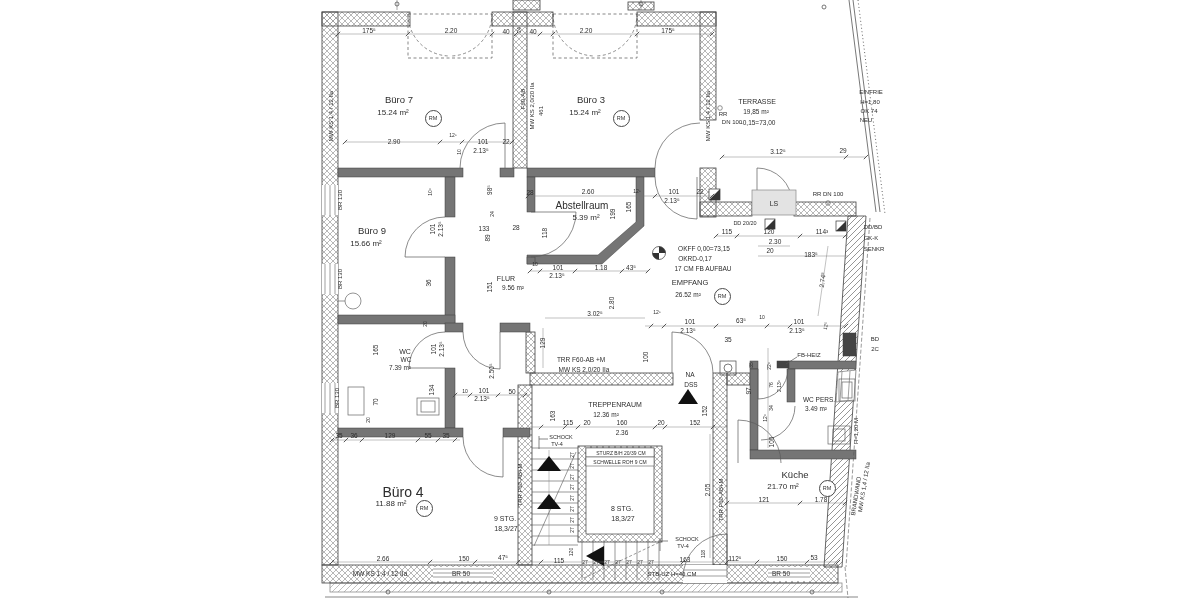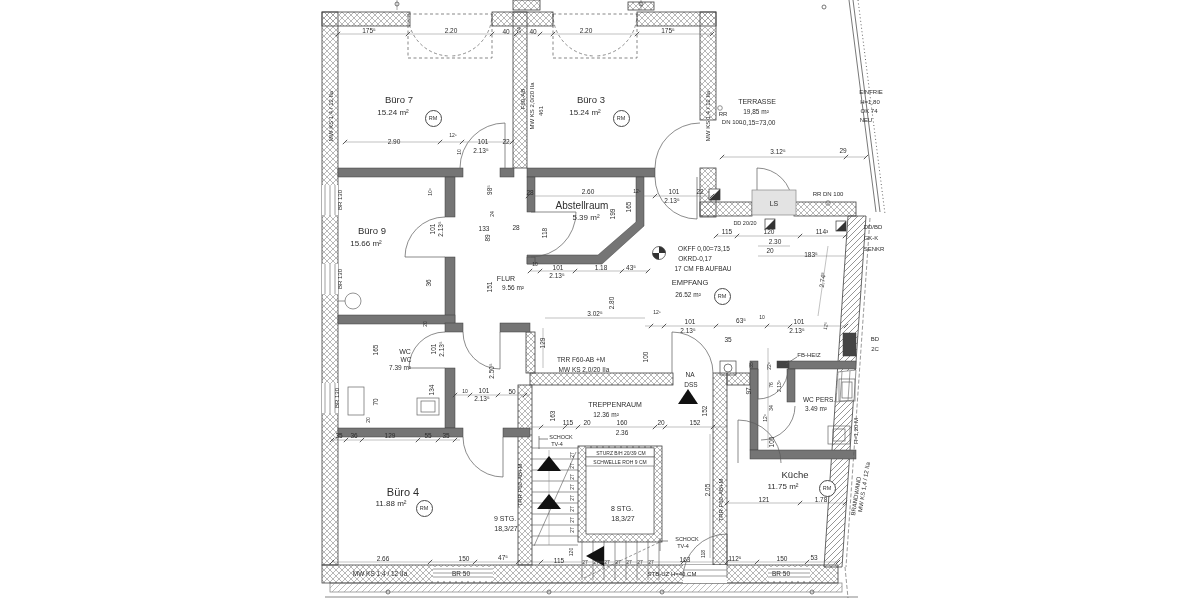--- a/index.html
+++ b/index.html
@@ -218,39 +218,39 @@
 
 <div id="labels">
       <span class="lbl" style="left: 399px; top: 100px; font-size: 9.5px; transform: translate(-50%, -50%) rotate(0deg);">Büro 7</span>
       <span class="lbl" style="left: 393px; top: 113px; font-size: 8px; transform: translate(-50%, -50%) rotate(0deg);">15.24 m²</span>
       <div class="rm" style="left: 424.5px; top: 109.5px;">RM</div>
       <span class="lbl" style="left: 591px; top: 100px; font-size: 9.5px; transform: translate(-50%, -50%) rotate(0deg);">Büro 3</span>
       <span class="lbl" style="left: 585px; top: 113px; font-size: 8px; transform: translate(-50%, -50%) rotate(0deg);">15.24 m²</span>
       <div class="rm" style="left: 612.5px; top: 109.5px;">RM</div>
       <span class="lbl" style="left: 372px; top: 231px; font-size: 9.5px; transform: translate(-50%, -50%) rotate(0deg);">Büro 9</span>
       <span class="lbl" style="left: 366px; top: 244px; font-size: 8px; transform: translate(-50%, -50%) rotate(0deg);">15.66 m²</span>
-      <span class="lbl" style="left: 403px; top: 492px; font-size: 11px; transform: translate(-50%, -50%) rotate(0deg);">Büro 4</span>
+      <span class="lbl" style="left: 403px; top: 492px; font-size: 14px; transform: translate(-50%, -50%) rotate(0deg);">Büro 4</span>
       <span class="lbl" style="left: 391px; top: 504px; font-size: 8px; transform: translate(-50%, -50%) rotate(0deg);">11.88 m²</span>
       <div class="rm" style="left: 415.5px; top: 499.5px;">RM</div>
       <span class="lbl" style="left: 582px; top: 206px; font-size: 10px; transform: translate(-50%, -50%) rotate(0deg);">Abstellraum</span>
       <span class="lbl" style="left: 586px; top: 218px; font-size: 8px; transform: translate(-50%, -50%) rotate(0deg); text-align: right;">5.39 m²</span>
       <span class="lbl" style="left: 506px; top: 278px; font-size: 7px; transform: translate(-50%, -50%) rotate(0deg);">FLUR</span>
       <span class="lbl" style="left: 513px; top: 288px; font-size: 6.5px; transform: translate(-50%, -50%) rotate(0deg);">9.56 m²</span>
       <span class="lbl" style="left: 405px; top: 351px; font-size: 7px; transform: translate(-50%, -50%) rotate(0deg);">WC</span>
       <span class="lbl" style="left: 400px; top: 368px; font-size: 6.5px; transform: translate(-50%, -50%) rotate(0deg);">7.39 m²</span>
       <span class="lbl" style="left: 406px; top: 360px; font-size: 6.5px; transform: translate(-50%, -50%) rotate(0deg);">WC</span>
       <span class="lbl" style="left: 690px; top: 283px; font-size: 7.5px; transform: translate(-50%, -50%) rotate(0deg);">EMPFANG</span>
       <span class="lbl" style="left: 688px; top: 295px; font-size: 6.5px; transform: translate(-50%, -50%) rotate(0deg);">26.52 m²</span>
       <div class="rm" style="left: 713.5px; top: 287.5px;">RM</div>
       <span class="lbl" style="left: 615px; top: 404px; font-size: 7px; transform: translate(-50%, -50%) rotate(0deg);">TREPPENRAUM</span>
       <span class="lbl" style="left: 606px; top: 415px; font-size: 6.5px; transform: translate(-50%, -50%) rotate(0deg);">12.36 m²</span>
       <span class="lbl" style="left: 819px; top: 400px; font-size: 6.5px; transform: translate(-50%, -50%) rotate(0deg);">WC PERS.</span>
       <span class="lbl" style="left: 816px; top: 409px; font-size: 6.5px; transform: translate(-50%, -50%) rotate(0deg);">3.49 m²</span>
       <span class="lbl" style="left: 795px; top: 475px; font-size: 9.5px; transform: translate(-50%, -50%) rotate(0deg);">Küche</span>
-      <span class="lbl" style="left: 783px; top: 487px; font-size: 8px; transform: translate(-50%, -50%) rotate(0deg);">11.75 m²</span>
+      <span class="lbl" style="left: 783px; top: 487px; font-size: 8px; transform: translate(-50%, -50%) rotate(0deg);">21.70 m²</span>
       <div class="rm" style="left: 818.5px; top: 479.5px;">RM</div>
       <span class="lbl" style="left: 757px; top: 101px; font-size: 7px; transform: translate(-50%, -50%) rotate(0deg);">TERRASSE</span>
       <span class="lbl" style="left: 756px; top: 112px; font-size: 6.5px; transform: translate(-50%, -50%) rotate(0deg);">19,85 m²</span>
       <span class="lbl" style="left: 758px; top: 123px; font-size: 6.5px; transform: translate(-50%, -50%) rotate(0deg);">-0,15=73,00</span>
       <span class="lbl" style="left: 369px; top: 31px; font-size: 6.5px; transform: translate(-50%, -50%) rotate(0deg);">175⁵</span>
       <span class="lbl" style="left: 451px; top: 31px; font-size: 6.5px; transform: translate(-50%, -50%) rotate(0deg);">2.20</span>
       <span class="lbl" style="left: 506px; top: 32px; font-size: 6.5px; transform: translate(-50%, -50%) rotate(0deg);">40</span>
       <span class="lbl" style="left: 519px; top: 30px; font-size: 5px; transform: translate(-50%, -50%) rotate(-90deg);">24</span>
       <span class="lbl" style="left: 533px; top: 32px; font-size: 6.5px; transform: translate(-50%, -50%) rotate(0deg);">40</span>
       <span class="lbl" style="left: 586px; top: 31px; font-size: 6.5px; transform: translate(-50%, -50%) rotate(0deg);">2.20</span>

